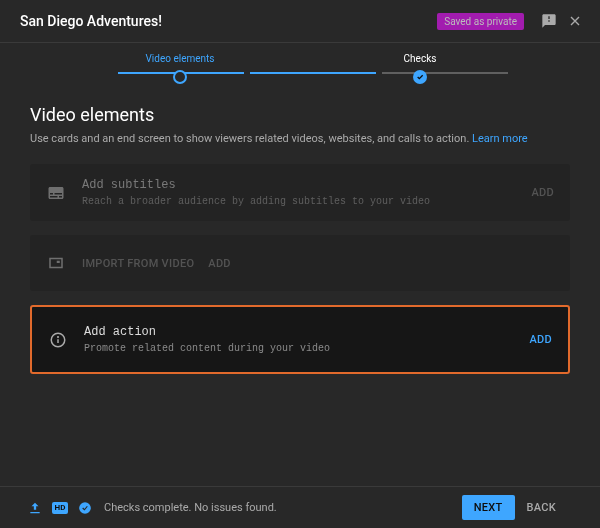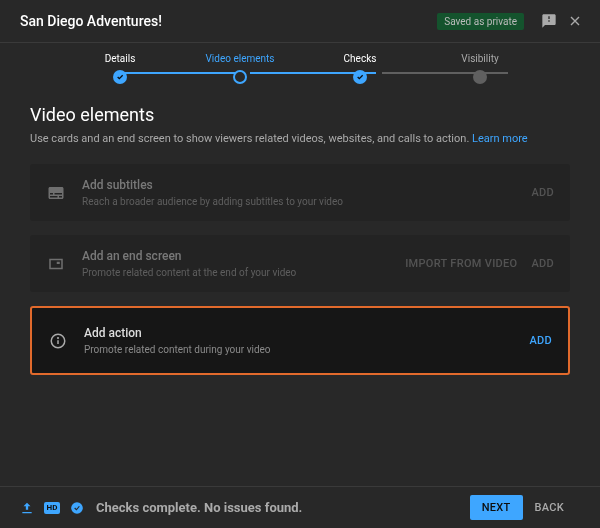--- a/index.html
+++ b/index.html
@@ -20,21 +20,21 @@
   }
   
   .header {
     display: flex;
     align-items: center;
     padding: 10px 14px 10px 20px;
     border-bottom: 1px solid #3a3a3a;
   }
   .title { color: #fff; font-size: 14px; font-weight: 500; flex: 1; }
   .saved-badge {
-    background: #14532d;
+    background: #a21caf;
     color: #bbb;
     font-size: 10px;
     padding: 3px 7px;
     border-radius: 2px;
     margin-right: 10px;
   }
   .header-icon {
     display: inline-flex;
     align-items: center;
     justify-content: center;
@@ -88,54 +88,54 @@
     border: 2px solid #e26a2c;
     padding: 18px 16px;
   }
   .card-icon {
     width: 20px; height: 20px;
     color: #aaa;
     margin-right: 16px;
     flex-shrink:0;
     display:flex;align-items:center;justify-content:center;
   }
-  .card-body { flex: 1; }
+  .card-body { flex: 1; font-family: Liberation Mono, monospace; }
   .card-title { color: #ddd; font-size: 12px; font-weight: 500; margin-bottom: 4px; }
   .card.dim .card-title { color: #bbb; }
   .card-desc { color: #8a8a8a; font-size: 10px; }
   .card-actions { display:flex; gap:14px; align-items:center; }
   .card-action {
     color: #777;
     font-size: 11px;
     font-weight: 500;
     letter-spacing: 0.3px;
     cursor: pointer;
   }
   .card-action.primary { color: #3ea6ff; }
   
   .footer {
     border-top: 1px solid #3a3a3a;
-    padding: 8px 18px;
+    padding: 8px 26px;
     display:flex;
     align-items:center;
     background:#282828;
   }
   .footer-left { display:flex; align-items:center; gap:8px; flex:1; }
   .footer-icon {
     width:18px;height:18px;
     display:flex;align-items:center;justify-content:center;
     color:#3ea6ff;
   }
   .footer-icon.badge {
     background:#3ea6ff;color:#0f0f0f;
     font-size:8px;font-weight:700;
     border-radius:2px;
     width:16px;height:12px;
   }
-  .footer-status { color:#aaa; font-size:13px; margin-left:2px;font-weight:bold; }
+  .footer-status { color:#aaa; font-size:11px; margin-left:2px; }
   .btn {
     font-size:11px;font-weight:500;
     padding:6px 12px;
     border-radius:2px;
     cursor:pointer;
     letter-spacing:0.3px;
   }
   .btn-text { color:#aaa; margin-right:6px; }
   .btn-primary { background:#3ea6ff; color:#0d0d0d; }
   
@@ -167,44 +167,32 @@
           <path d="M18 6L6 18M6 6l12 12"></path>
         </svg>
     </div>
   </div>
 
   <div class="stepper-wrap">
     <div class="conn blue" style="left:118px; width:126px;"></div>
     <div class="conn blue" style="left:250px; width:126px;"></div>
     <div class="conn grey" style="left:382px; width:126px;"></div>
     <div class="stepper">
-      <div class="step done">
-        <div class="step-label">Details</div>
-        <div class="step-dot">
-            <svg viewBox="0 0 24 24" fill="none" stroke="#0d0d0d" stroke-width="4">
-              <path d="M5 12l5 5L20 7"></path>
-            </svg>
-          </div>
-      </div>
       <div class="step current">
         <div class="step-label">Video elements</div>
         <div class="step-dot"></div>
       </div>
       <div class="step done">
         <div class="step-label">Checks</div>
         <div class="step-dot">
             <svg viewBox="0 0 24 24" fill="none" stroke="#0d0d0d" stroke-width="4">
               <path d="M5 12l5 5L20 7"></path>
             </svg>
           </div>
       </div>
-      <div class="step">
-        <div class="step-label">Visibility</div>
-        <div class="step-dot"></div>
-      </div>
     </div>
   </div>
 
   <div class="content">
     <div class="section-title">Video elements</div>
     <div class="section-sub">
       <span>Use cards and an end screen to show viewers related videos, websites, and calls to action. </span><span class="learn-link">Learn more</span>
     </div>
 
     <div class="card dim">
@@ -220,24 +208,20 @@
       <div class="card-actions">
         <div class="card-action">ADD</div>
       </div>
     </div>
 
     <div class="card dim">
       <div class="card-icon">
         <svg viewBox="0 0 24 24" width="18" height="18" fill="currentColor">
             <path d="M3 5h18v14H3V5zm2 2v10h14V7H5zm8 2h4v3h-4V9z"></path>
           </svg>
-      </div>
-      <div class="card-body">
-        <div class="card-title">Add an end screen</div>
-        <div class="card-desc">Promote related content at the end of your video</div>
       </div>
       <div class="card-actions">
         <div class="card-action">IMPORT FROM VIDEO</div>
         <div class="card-action">ADD</div>
       </div>
     </div>
 
     <div class="card highlight">
       <div class="card-icon">
         <svg viewBox="0 0 24 24" width="18" height="18" fill="none" stroke="currentColor" stroke-width="2">

